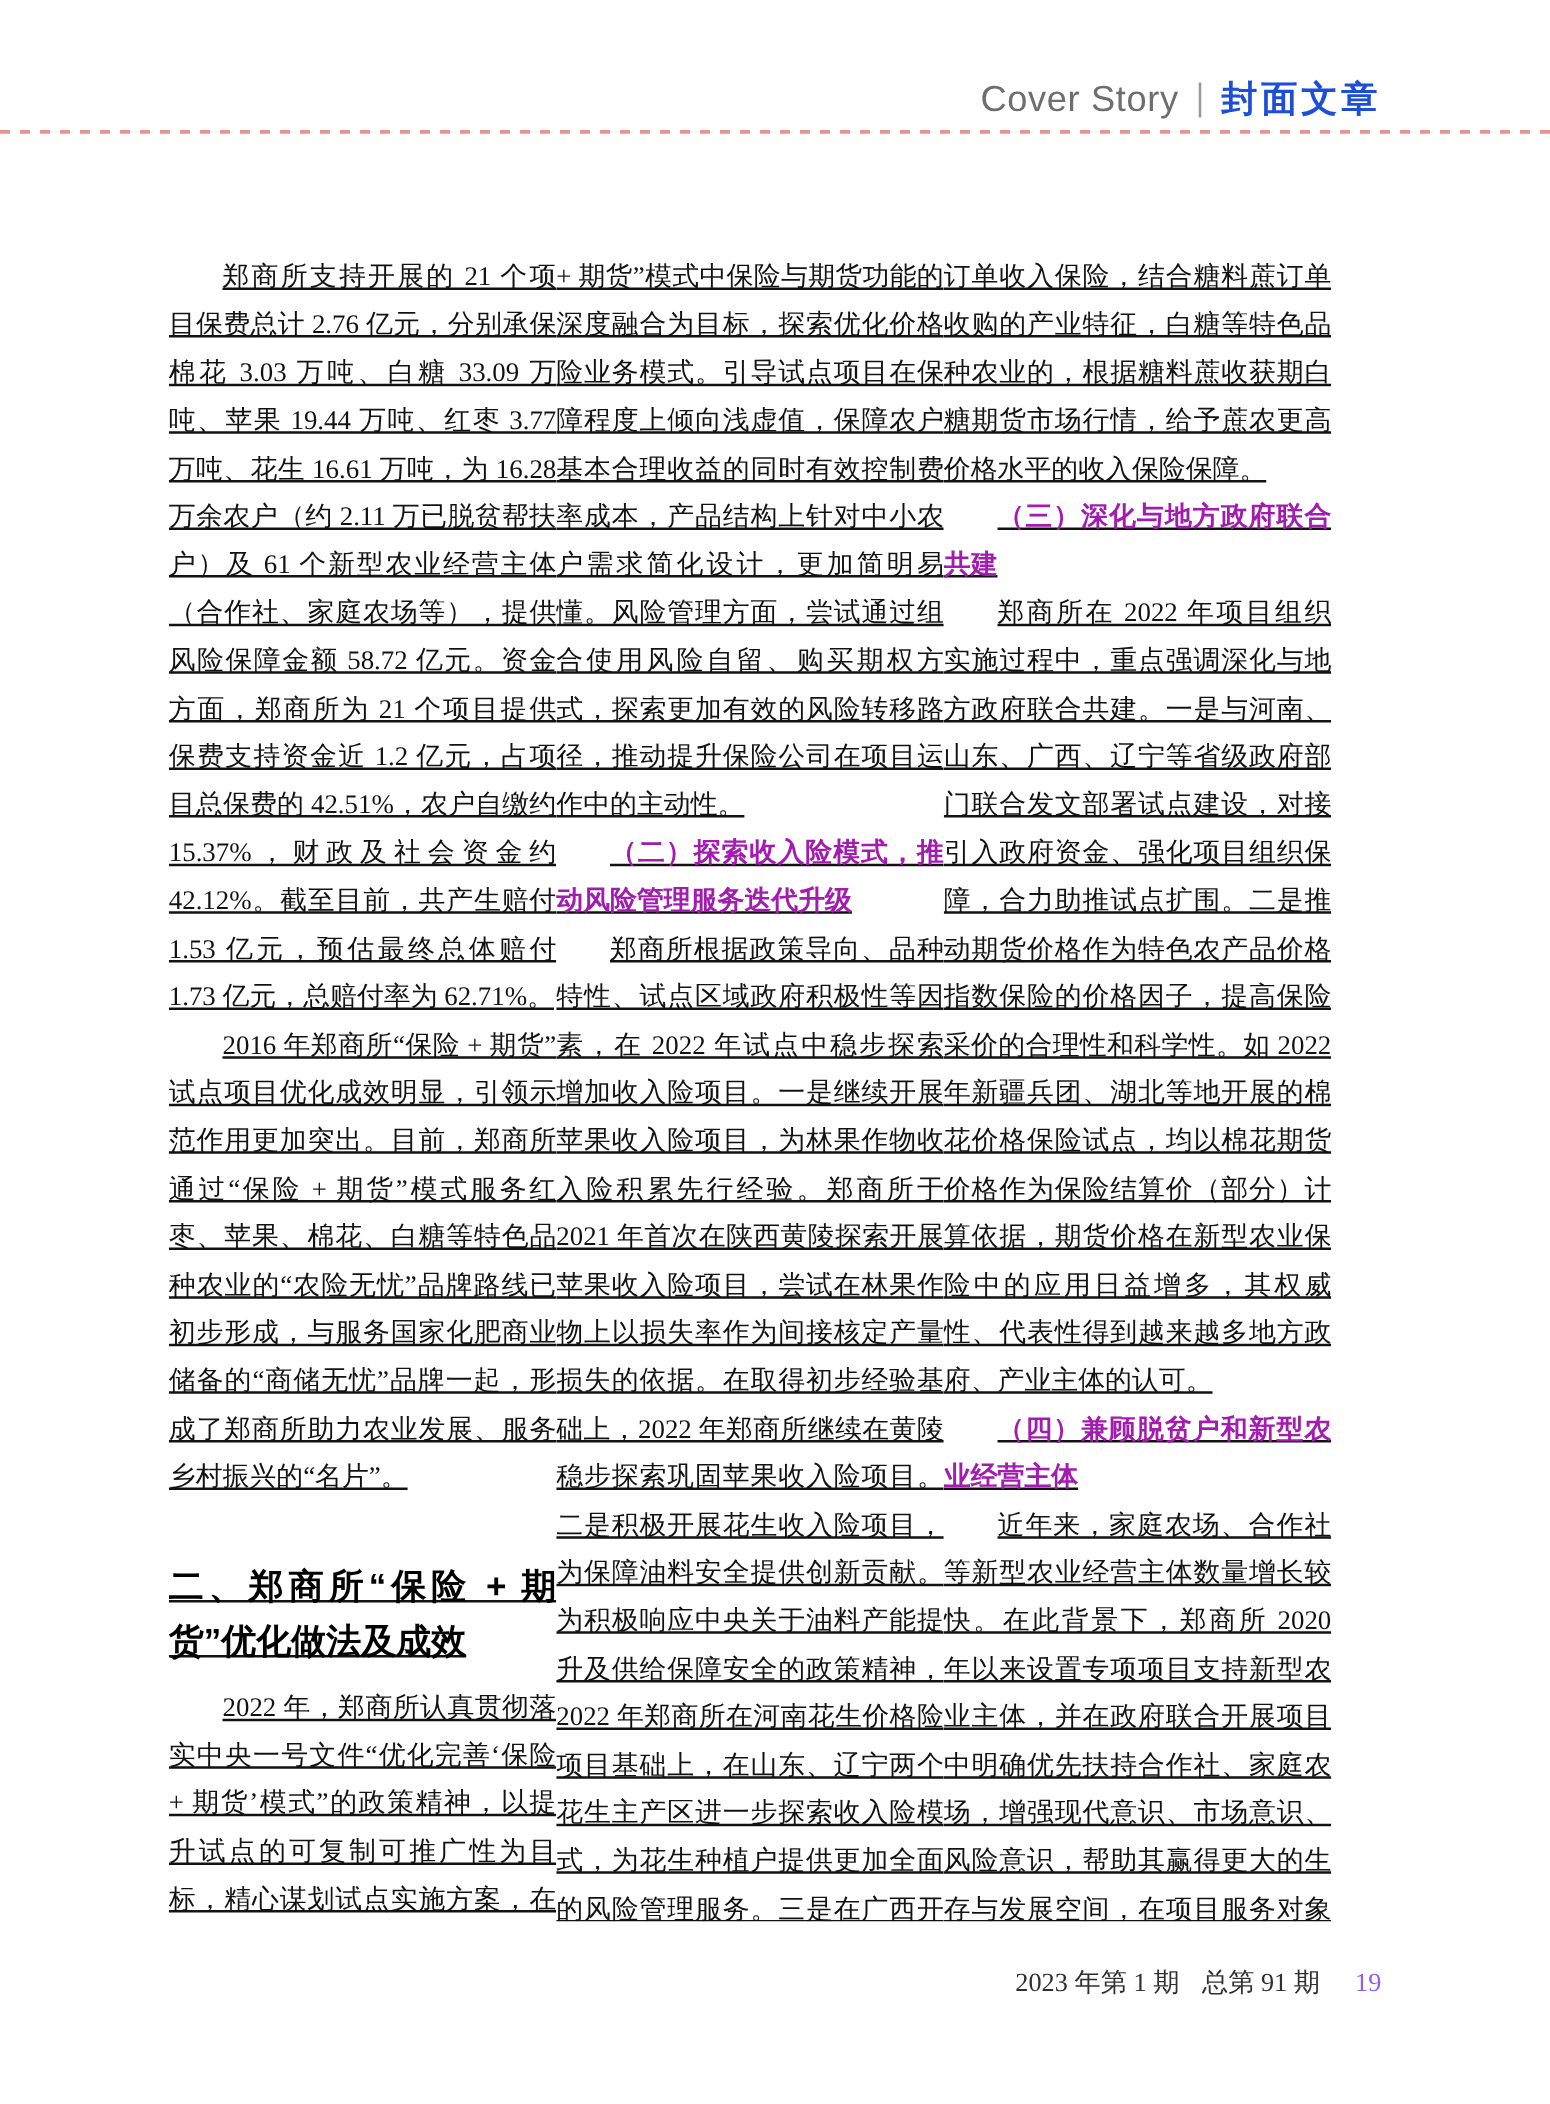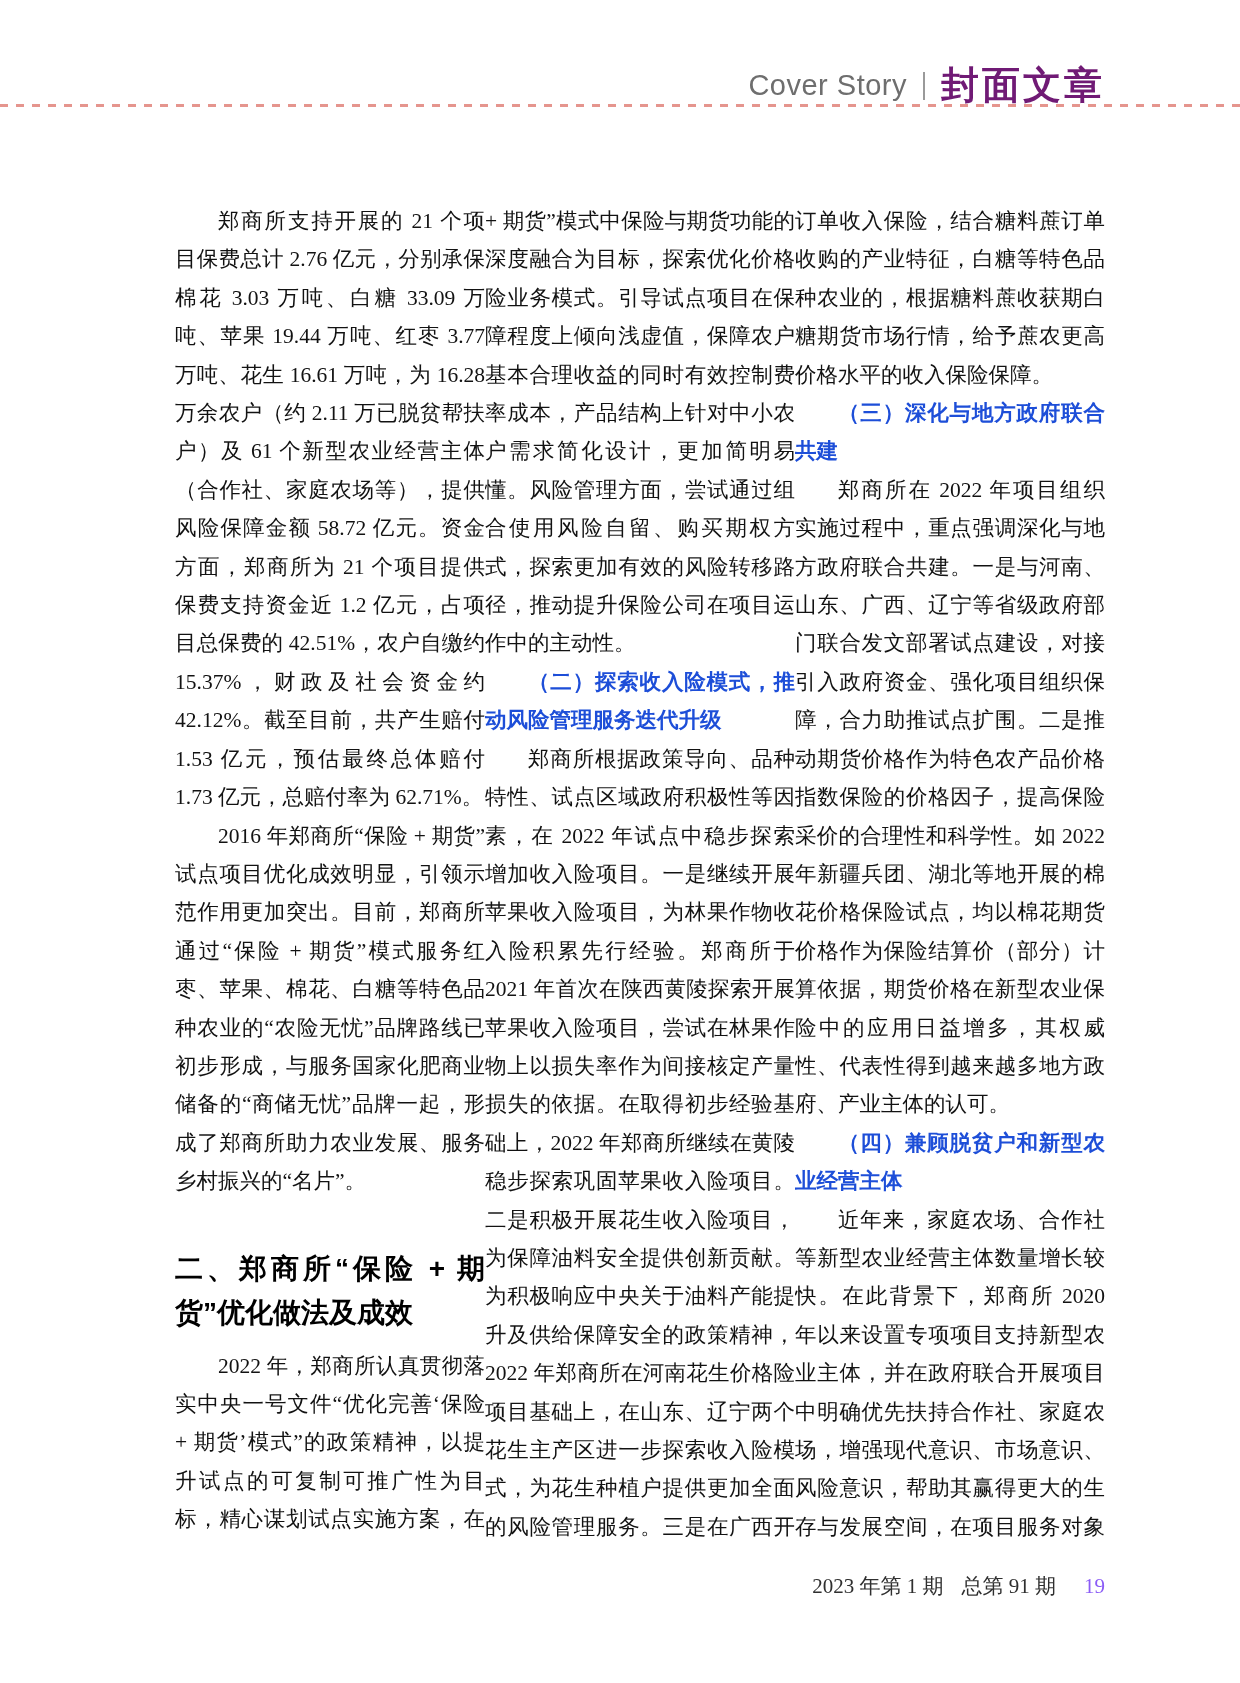--- a/index.html
+++ b/index.html
@@ -30,23 +30,23 @@
     color: #6e6e6e;
     letter-spacing: 0.5px;
   }
   .header .vbar {
     width: 2px;
     height: 28px;
     background: #9a9a9a;
   }
   .header .zh {
     font-family: "Liberation Sans", "DejaVu Sans", sans-serif;
-    font-size: 38px;
+    font-size: 29px;
     font-weight: 600;
-    color: #701a75;
+    color: #1d4ed8;
     letter-spacing: 3px;
   }
 
   
   .dashed-divider {
     position: absolute;
     top: 104px;
     left: 0;
     right: 0;
     height: 3px;
@@ -56,40 +56,41 @@
   }
 
   
   .content {
     position: absolute;
     left: 135px;
     top: 202px;
     width: 970px;
     height: 1335px;
     display: flex;
-    justify-content: flex-end;
+    justify-content: flex-start;
+    text-decoration: underline;
   }
   .col {
     width: 310px;
     height: 100%;
     overflow: hidden;
   }
 
   .para, .para-cont, .subheading {
     font-size: 21.5px;
     line-height: 38.4px;
     text-align: justify;
     color: #121212;
   }
   .para { text-indent: 2em; }
   .para-cont { text-indent: 0; }
   .subheading {
     text-indent: 2em;
     font-weight: 700;
-    color: #1d4ed8;
+    color: #a21caf;
   }
   .heading {
     font-family: "Liberation Sans", "DejaVu Sans", sans-serif;
     font-size: 28px;
     line-height: 44px;
     font-weight: 700;
     color: #000000;
     text-align: justify;
     margin: 46px 0 12px 0;
   }

